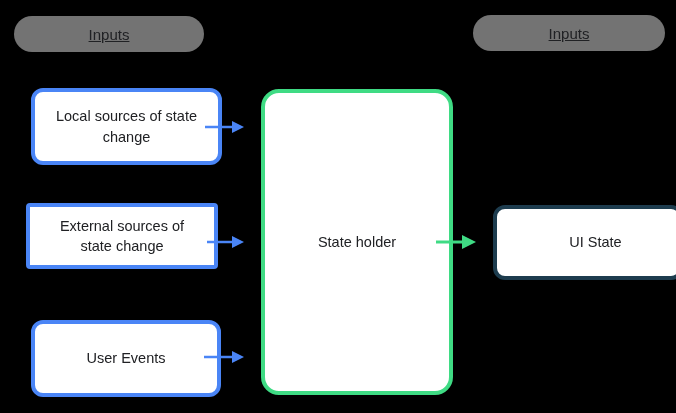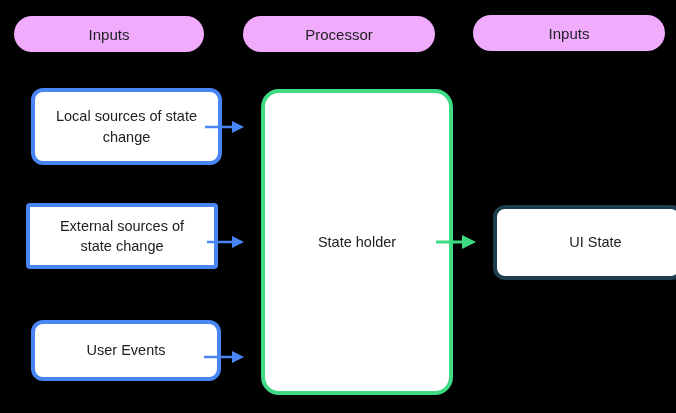--- a/index.html
+++ b/index.html
@@ -11,28 +11,29 @@
     position: relative;
     width: 676px;
     height: 413px;
     background: #000000;
     font-family: "Liberation Sans", sans-serif;
     overflow: hidden;
   }
   .pill {
     position: absolute;
     height: 36px;
-    background: #f0abfc;
+    background: #737373;
     border-radius: 18px;
     display: flex;
     align-items: center;
     justify-content: center;
     font-size: 15px;
     font-weight: 500;
     color: #202124;
+    text-decoration: underline;
   }
   .pill-inputs    { left: 14px;  top: 16px; width: 190px; }
   .pill-processor { left: 243px; top: 16px; width: 192px; }
   .pill-output    { left: 473px; top: 15px; width: 192px; }
 
   .node {
     position: absolute;
     background: #ffffff;
     border-style: solid;
     box-sizing: border-box;
@@ -42,43 +43,40 @@
     text-align: center;
     font-size: 14.5px;
     font-weight: 500;
     color: #202124;
     line-height: 1.4;
     padding: 0 20px;
     margin-left: 18px;
   }
   .node-local    { left: 13px;  top: 88px;  width: 191px; height: 77px;  border-width: 4px; border-radius: 12px; }
   .node-external { left: 8px;  top: 203px; width: 192px; height: 66px;  border-width: 4px; border-radius: 4px; }
-  .node-user     { left: 13px;  top: 320px; width: 190px; height: 61px;  border-width: 4px; border-radius: 12px; }
+  .node-user     { left: 13px;  top: 320px; width: 190px; height: 77px;  border-width: 4px; border-radius: 12px; }
   .node-holder   { left: 243px; top: 89px;  width: 192px; height: 306px; border-width: 4px; border-radius: 18px; }
   .node-uistate  { left: 475px; top: 205px; width: 190px; height: 75px;  border-width: 4px; border-radius: 12px; }
 
   .overlay {
     position: absolute;
     left: 0;
     top: 0;
     width: 676px;
     height: 413px;
     pointer-events: none;
   }
 </style>
 </head>
 <body>
 
 <div class="stage">
 
   <div class="pill pill-inputs">
     <span>Inputs</span>
-  </div>
-  <div class="pill pill-processor">
-    <span>Processor</span>
   </div>
   <div class="pill pill-output">
     <span>Inputs</span>
   </div>
 
   <div class="node node-local" style="border-color: rgb(74, 133, 246);">
     <span>Local sources of state change</span>
   </div>
   <div class="node node-external" style="border-color: rgb(74, 133, 246);">
     <span>External sources of state change</span>

